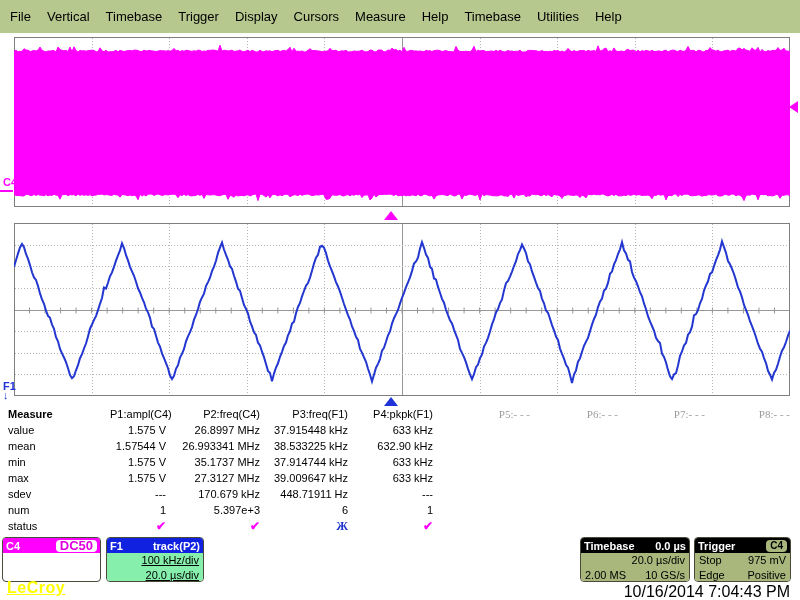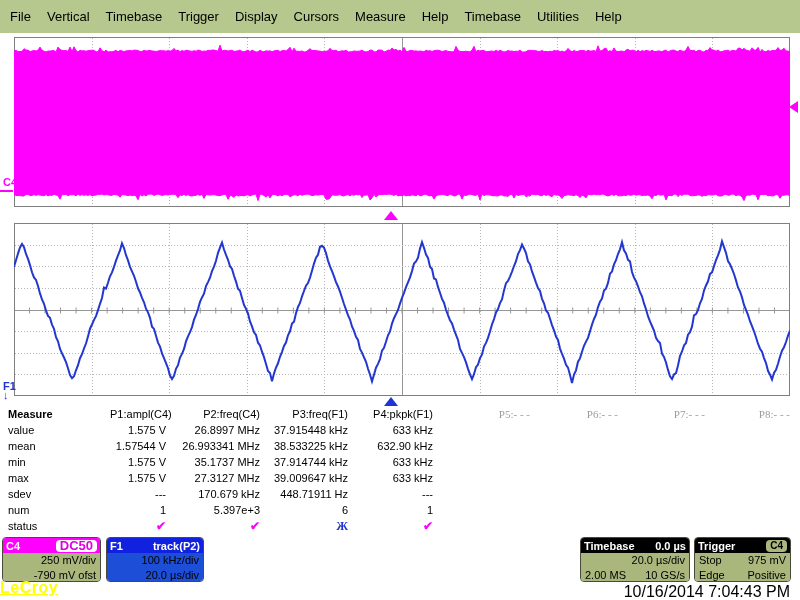--- a/index.html
+++ b/index.html
@@ -52,30 +52,30 @@
   .descbox .bd { height:30px; padding:0 4px; }
   .descbox .bd .row { height:15px; line-height:15px; display:flex; justify-content:flex-end; }
   .descbox .bd .row.split { justify-content:space-between; }
   #box-c4 { left:2px; width:99px; }
   #box-c4 .hd { background:#ff00ff; color:#fff; }
   #box-c4 .bd { background:#a9b67c; color:#000; }
   .badge-dc { background:#fff; color:#e000e0; border-radius:4px; padding:0 4px;
     font-size:13px; font-weight:bold; line-height:12px; }
   #box-f1 { left:106px; width:98px; }
   #box-f1 .hd { background:#1022e0; color:#fff; }
-  #box-f1 .bd { background:#1d4ed8; color:#000; }
+  #box-f1 .bd { background:#86efac; color:#000;text-decoration:underline; }
   #box-tb { left:580px; width:110px; }
   #box-trg { left:694px; width:97px; }
   #box-tb .hd, #box-trg .hd { background:#000; color:#fff; }
   #box-tb .bd, #box-trg .bd { background:#a9b67c; color:#000; }
   .badge-src { background:#a9b67c; color:#000; border-radius:4px; padding:0 4px;
     font-size:10px; font-weight:bold; line-height:12px; }
 
   
-  #logo { position:absolute; left:0; top:579px; font-size:16px; font-weight:bold;
+  #logo { position:absolute; left:7px; top:579px; font-size:16px; font-weight:bold;
     color:#ffff00; text-decoration:underline; letter-spacing:0.5px; }
   #timestamp { position:absolute; right:10px; top:583px; font-size:16px; color:#000; }
 </style>
 </head>
 <body>
 
 <div class="screen">
 
   <div class="menubar" id="menubar">
       <div class="item">File</div>
@@ -317,24 +317,20 @@
       <div class="cell"></div>
       <div class="cell"></div>
       <div class="cell"></div>
     </div>
 
   <div class="descbox" id="box-c4">
     <div class="hd">
       <span>C4</span>
       <span class="badge-dc">DC50</span>
     </div>
-    <div class="bd">
-      <div class="row">250 mV/div</div>
-      <div class="row">-790 mV ofst</div>
-    </div>
   </div>
 
   <div class="descbox" id="box-f1">
     <div class="hd">
       <span>F1</span>
       <span>track(P2)</span>
     </div>
     <div class="bd">
       <div class="row">100 kHz/div</div>
       <div class="row">20.0 µs/div</div>

